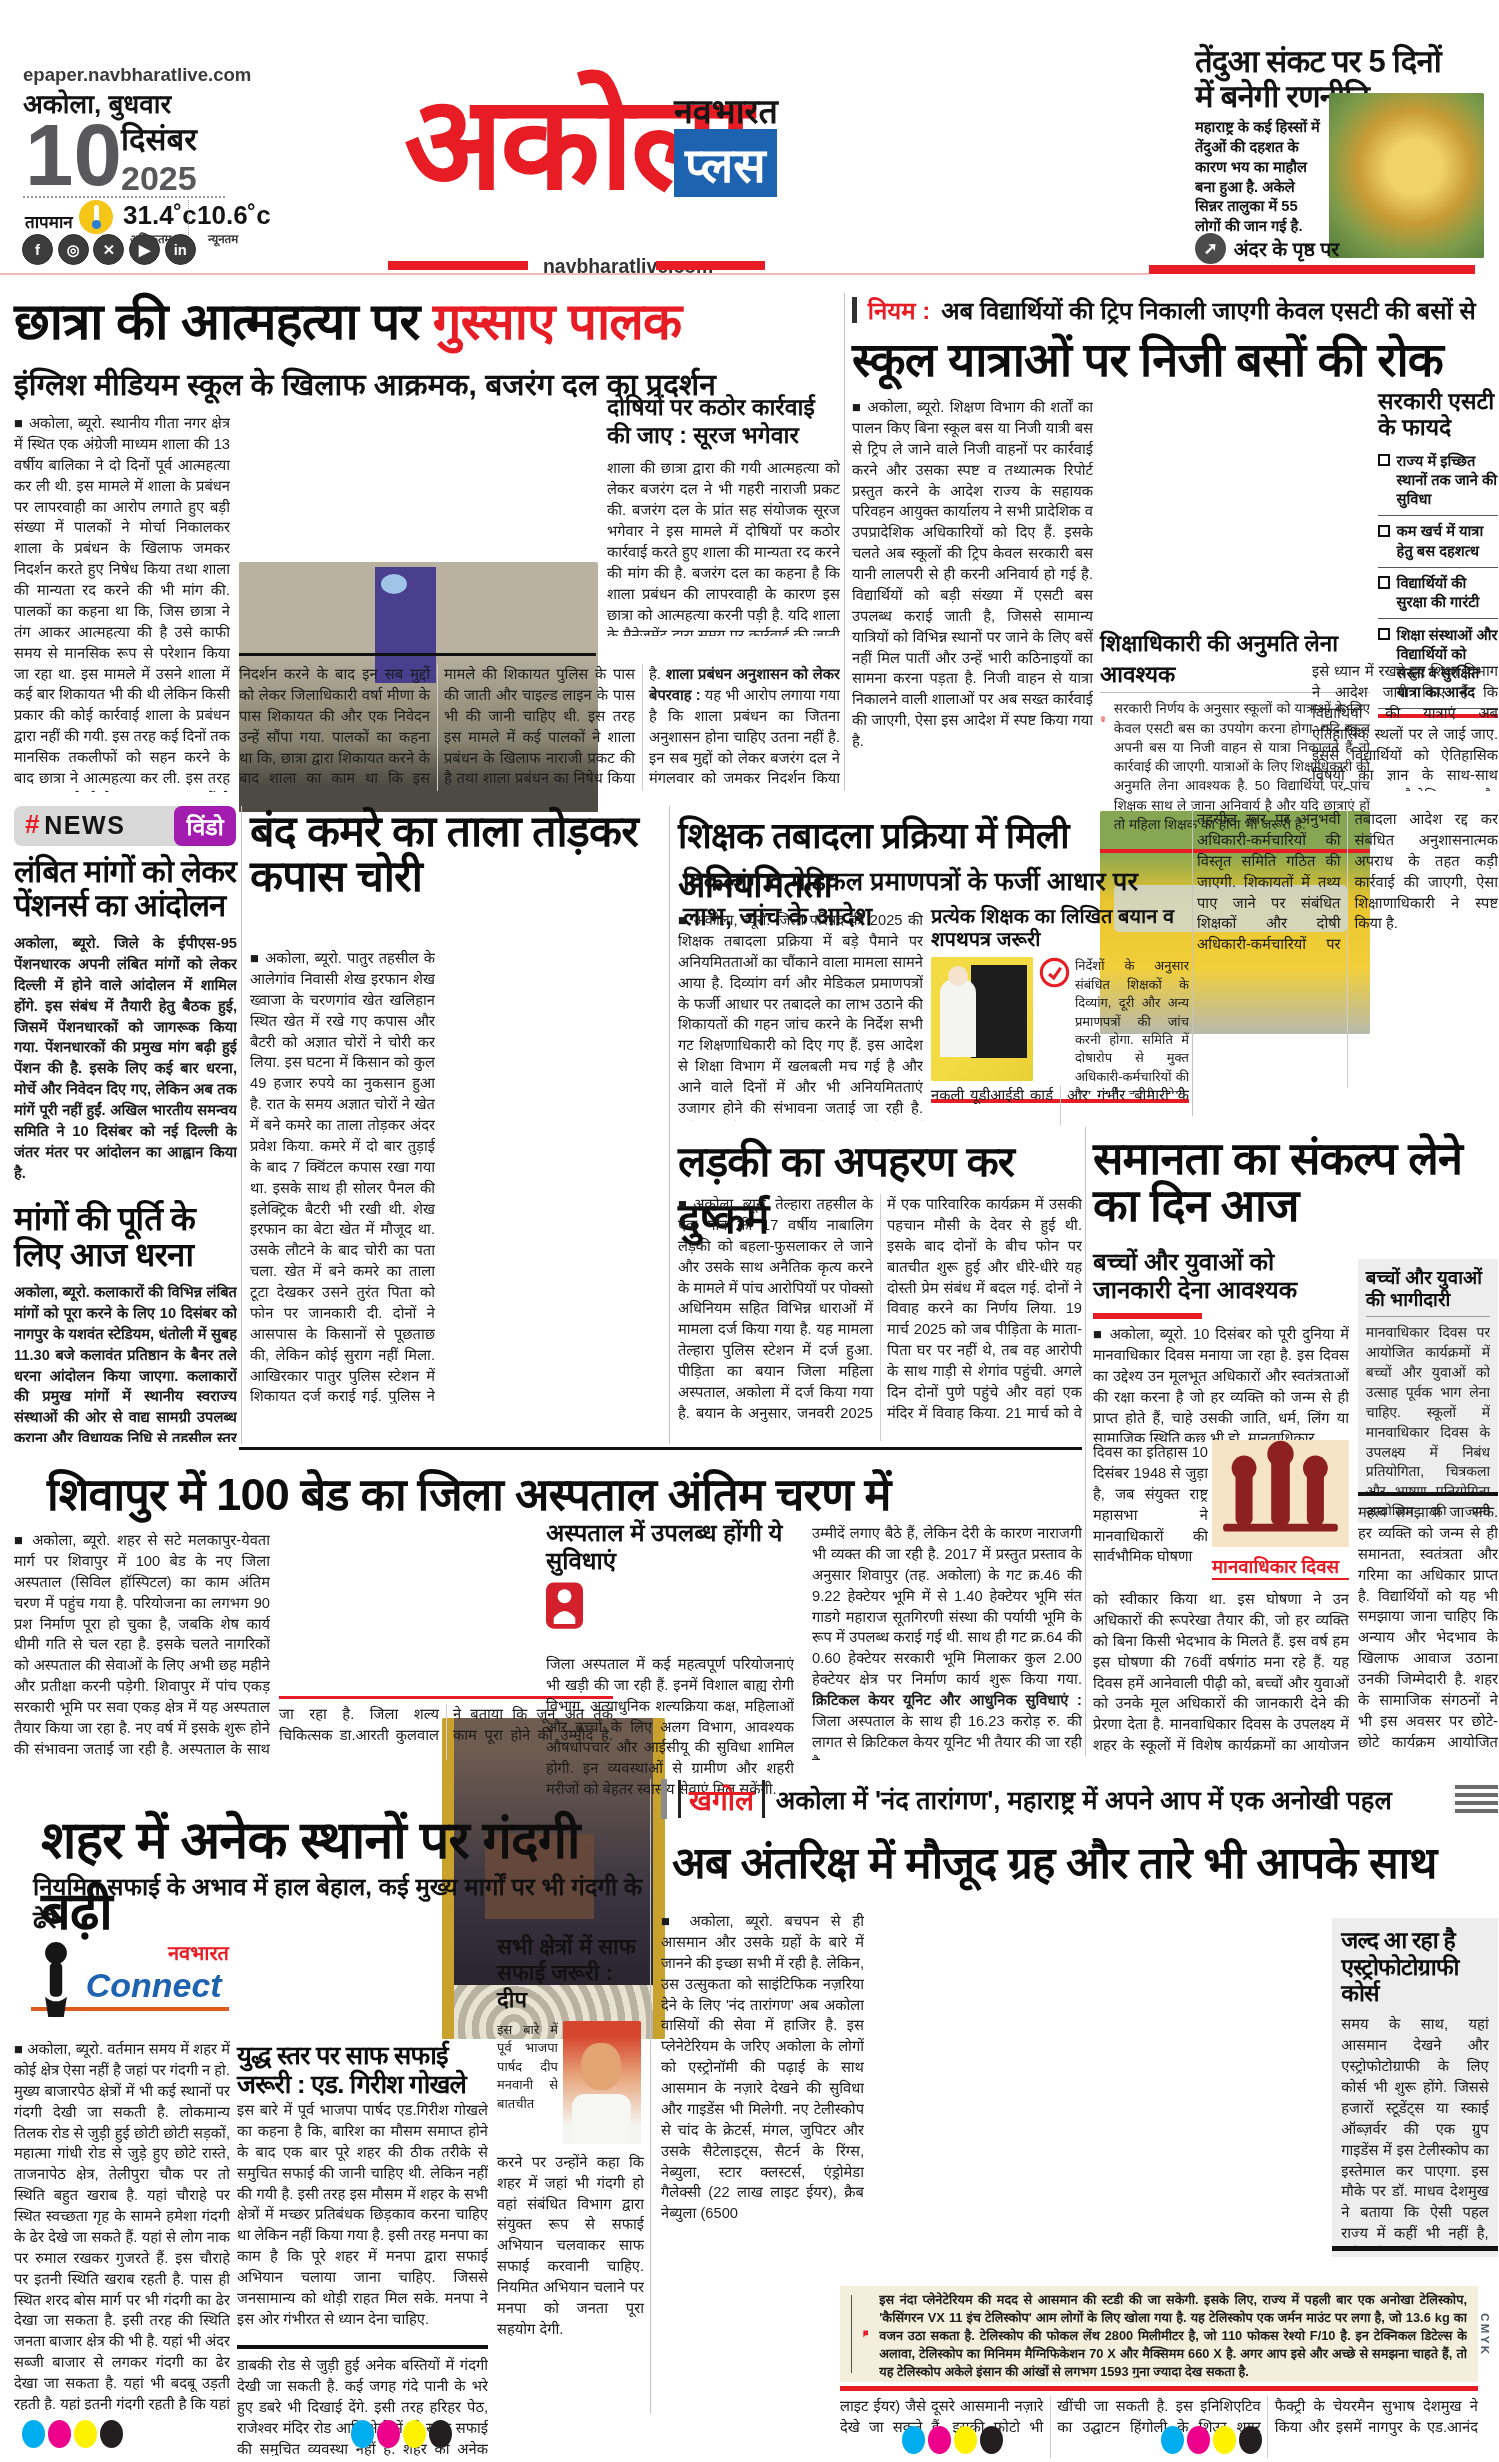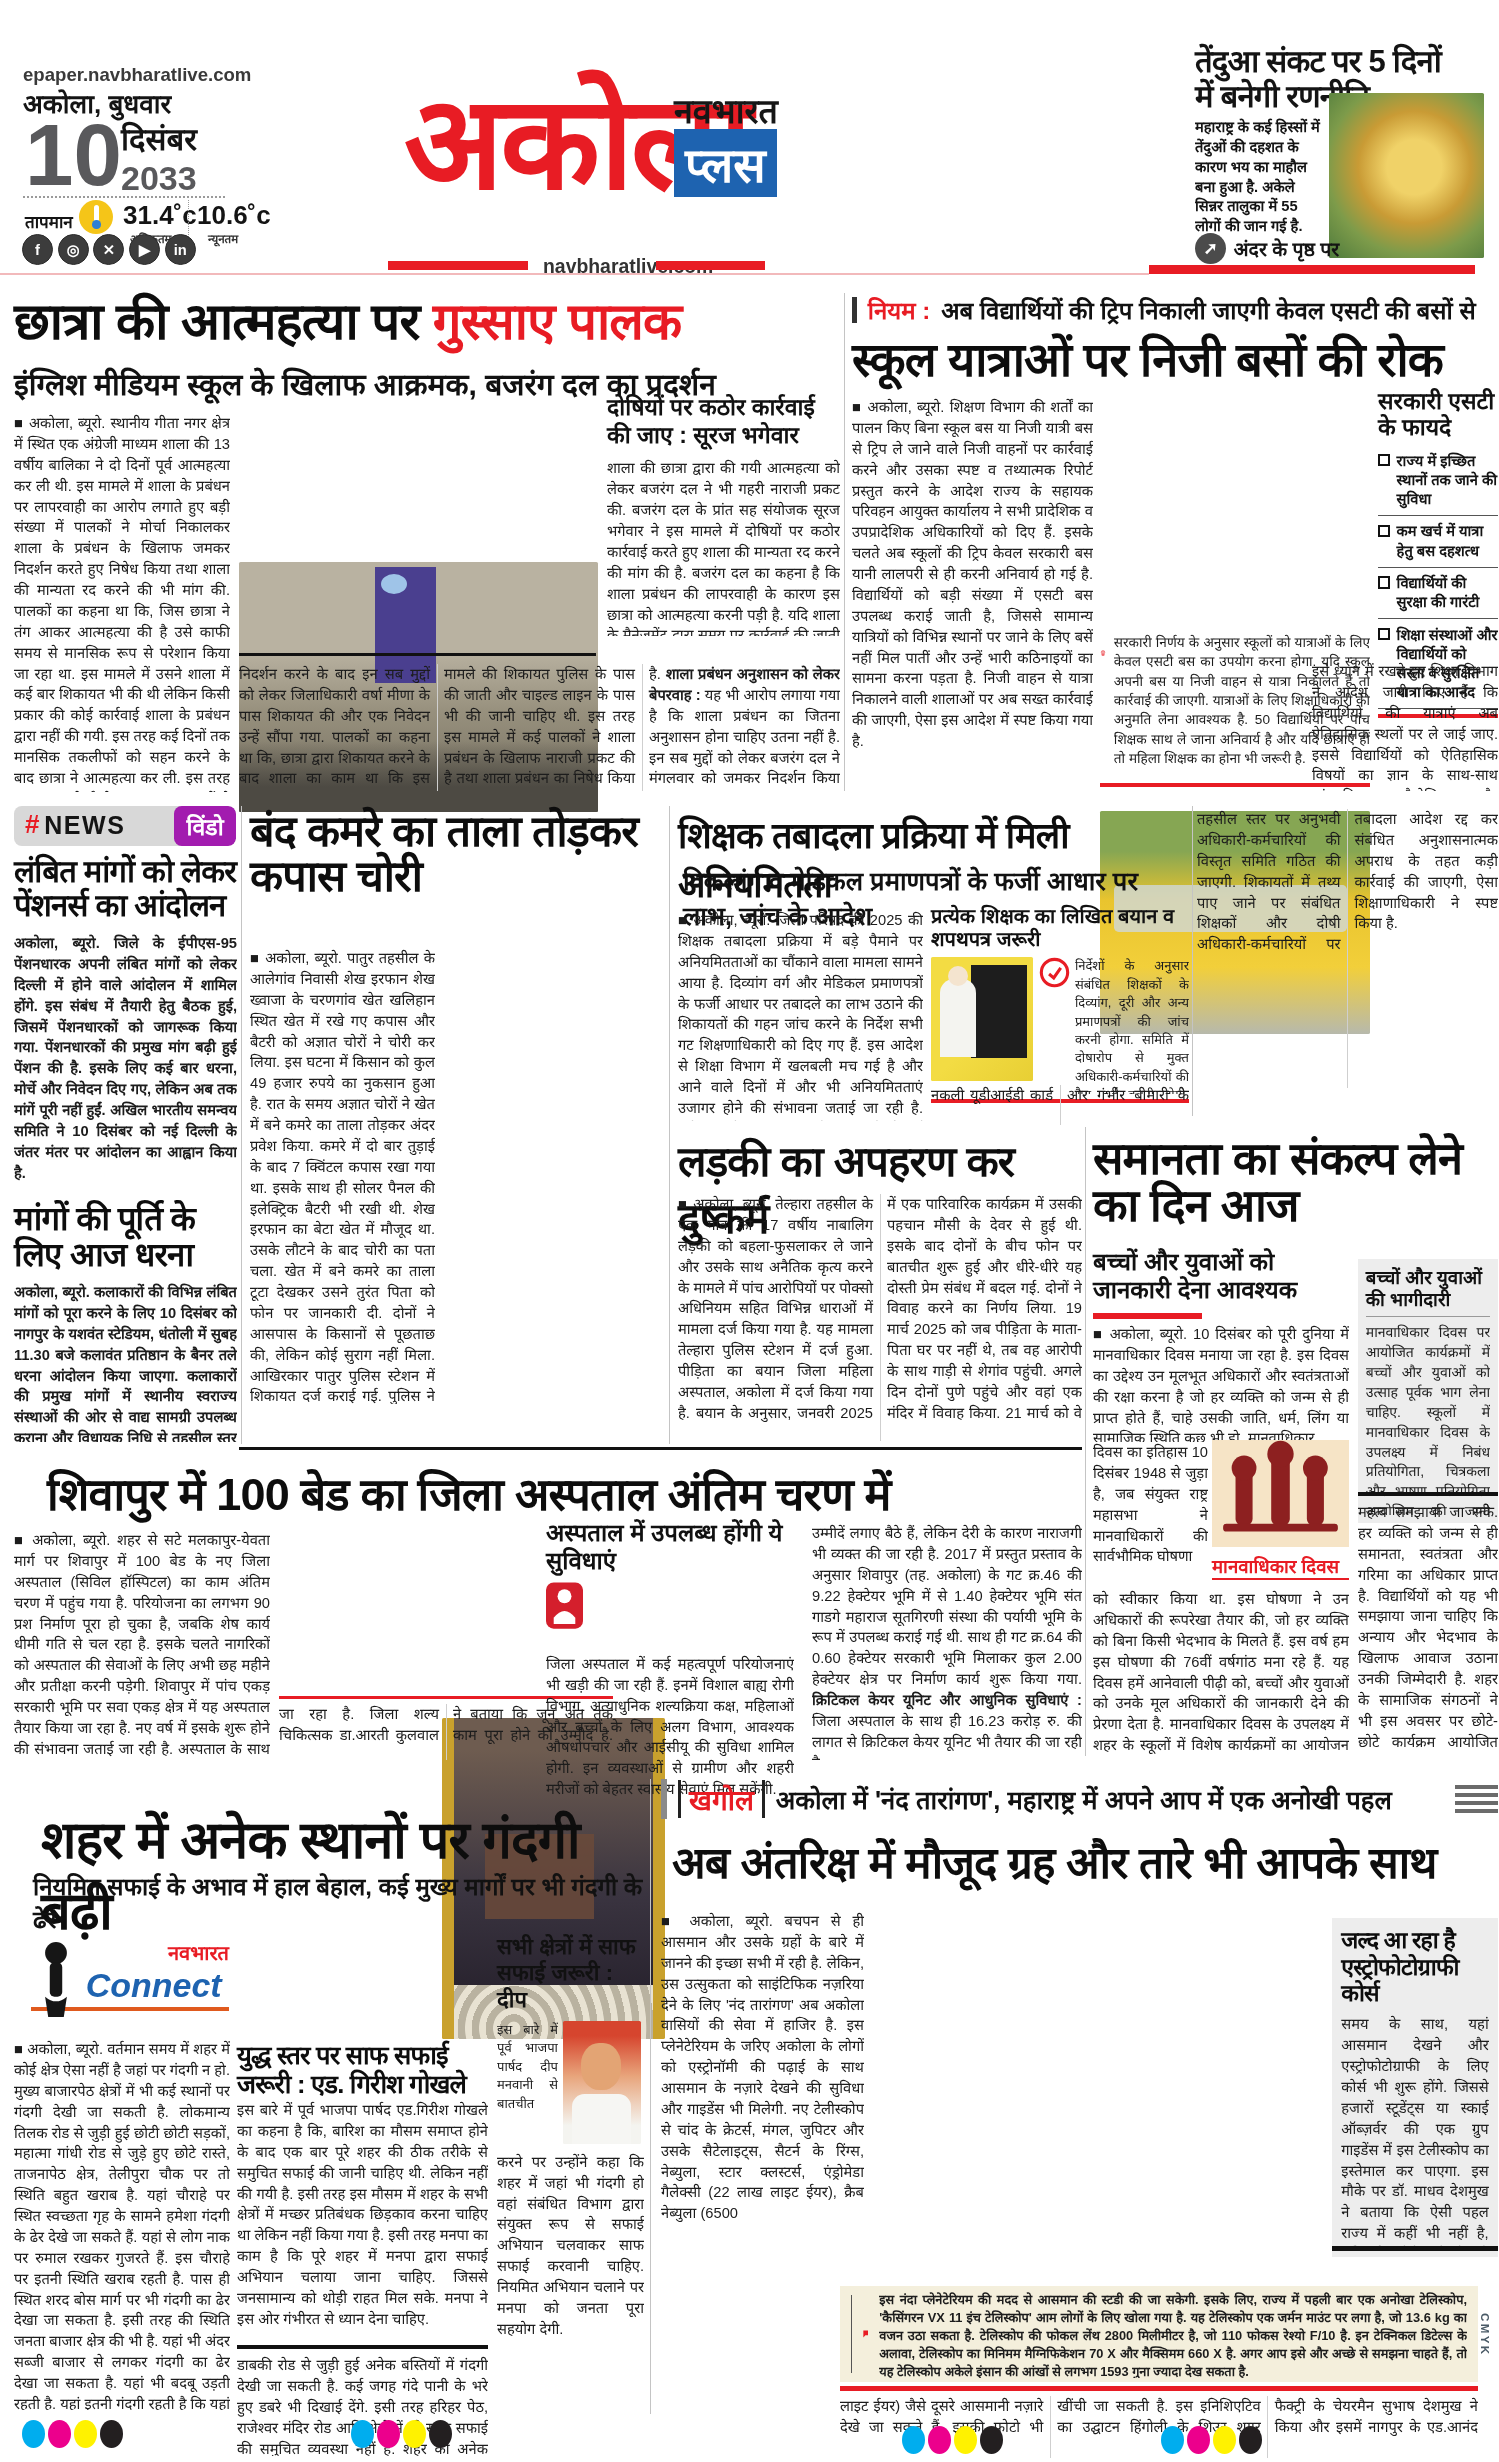--- a/index.html
+++ b/index.html
@@ -63,21 +63,21 @@
 </head>
 <body>
 
 <div class="page">
 
   <header>
     <div class="abs m-url" style="left:23px;top:64px;">epaper.navbharatlive.com</div>
     <div class="abs m-city" style="left:23px;top:85px;">अकोला, बुधवार</div>
     <div class="abs m-day" style="left:25px;top:116px;">10</div>
     <div class="abs m-mo" style="left:121px;top:124px;">दिसंबर</div>
-    <div class="abs m-yr" style="left:121px;top:161px;">2033</div>
+    <div class="abs m-yr" style="left:121px;top:161px;">2025</div>
     <div class="abs dotline" style="left:23px;top:196px;width:202px;"></div>
     <div class="abs temp-lbl" style="left:25px;top:210px;">तापमान</div>
     <div class="abs" style="left:79px;top:200px;width:34px;height:34px;border-radius:50%;background:#f5c518;">
       <div style="position:absolute;left:14.7px;top:5.4px;width:5.4px;height:17px;background:#fff;border-radius:3.1px;"></div>
       <div style="position:absolute;left:13px;top:20px;width:8.5px;height:8.5px;background:#2d7fd3;border-radius:50%;"></div>
     </div>
     <div class="abs temp-val" style="left:123px;top:200px;">31.4˚c</div>
     <div class="abs temp-sub" style="left:130px;top:231px;">अधिकतम</div>
     <div class="abs" style="left:188px;top:200px;width:1.6px;height:43px;border-left:1.6px dotted #9a9a9a;"></div>
     <div class="abs temp-val" style="left:197px;top:200px;">10.6˚c</div>
@@ -144,20 +144,21 @@
       <span class="kick-label">नियम :</span>
       <span class="sub">अब विद्यार्थियों की ट्रिप निकाली जाएगी केवल एसटी की बसों से</span>
     </div>
     <h1 class="abs hl" style="left:852px;top:326px;width:646px;font-size:47px;">स्कूल यात्राओं पर निजी बसों की रोक</h1>
     <div class="abs body-txt" style="left:852px;top:397px;width:241px;height:394px;">■ अकोला, ब्यूरो. शिक्षण विभाग की शर्तों का पालन किए बिना स्कूल बस या निजी यात्री बस से ट्रिप ले जाने वाले निजी वाहनों पर कार्रवाई करने और उसका स्पष्ट व तथ्यात्मक रिपोर्ट प्रस्तुत करने के आदेश राज्य के सहायक परिवहन आयुक्त कार्यालय ने सभी प्रादेशिक व उपप्रादेशिक अधिकारियों को दिए हैं. इसके चलते अब स्कूलों की ट्रिप केवल सरकारी बस यानी लालपरी से ही करनी अनिवार्य हो गई है. विद्यार्थियों को बड़ी संख्या में एसटी बस उपलब्ध कराई जाती है, जिससे सामान्य यात्रियों को विभिन्न स्थानों पर जाने के लिए बसें नहीं मिल पातीं और उन्हें भारी कठिनाइयों का सामना करना पड़ता है. निजी वाहन से यात्रा निकालने वाली शालाओं पर अब सख्त कार्रवाई की जाएगी, ऐसा इस आदेश में स्पष्ट किया गया है.</div>
     <div class="abs photo" style="left:1100px;top:396px;width:270px;height:223px;background:
       linear-gradient(180deg,#86a653 0 18%,#e9c42e 40%,#f2cf3a 70%,#b7b9ac);">
       <div style="position:absolute;left:14px;top:74px;width:233px;height:47px;background:#cfd8da;opacity:.8;border-radius:4.7px;"></div>
     </div>
     <div class="abs" style="left:1100px;top:627px;width:270px;">
+      <div class="sub" style="font-size:22.5px;border-bottom:1.6px solid #bbb;padding-bottom:3.1px;">शिक्षाधिकारी की अनुमति लेना आवश्यक</div>
       <div style="display:flex;gap:7.8px;margin-top:6.2px;">
         <svg width="40" height="40" viewBox="0 0 52 52">
           <circle cx="26" cy="20" r="15" fill="none" stroke="#e81c24" stroke-width="4"></circle>
           <path d="M11 20 H41 M26 5 V35 M15 10 Q26 18 37 10 M15 30 Q26 22 37 30" stroke="#e81c24" stroke-width="2.5" fill="none"></path>
           <rect x="12" y="38" width="28" height="5" fill="#e81c24"></rect>
             <rect x="15" y="45" width="22" height="5" fill="#e81c24"></rect>
         </svg>
         <div class="body-txt" style="font-size:13.6px;height:144px;">सरकारी निर्णय के अनुसार स्कूलों को यात्राओं के लिए केवल एसटी बस का उपयोग करना होगा. यदि स्कूल अपनी बस या निजी वाहन से यात्रा निकालते हैं तो कार्रवाई की जाएगी. यात्राओं के लिए शिक्षाधिकारी की अनुमति लेना आवश्यक है. 50 विद्यार्थियों पर पांच शिक्षक साथ ले जाना अनिवार्य है और यदि छात्राएं हों तो महिला शिक्षक का होना भी जरूरी है.</div>
       </div>
       <div class="rule-red" style="height:3.9px;margin-top:6.2px;"></div>

